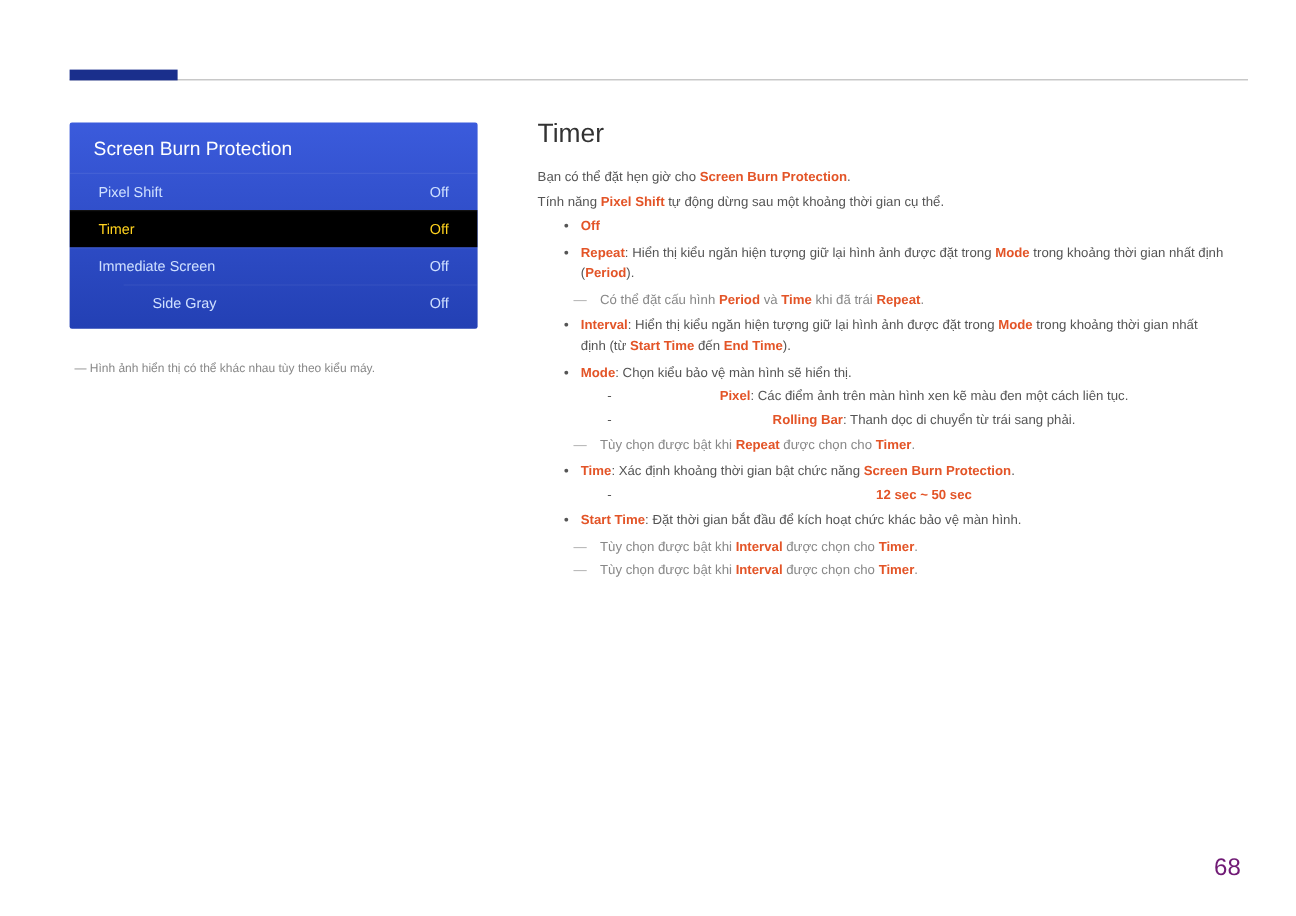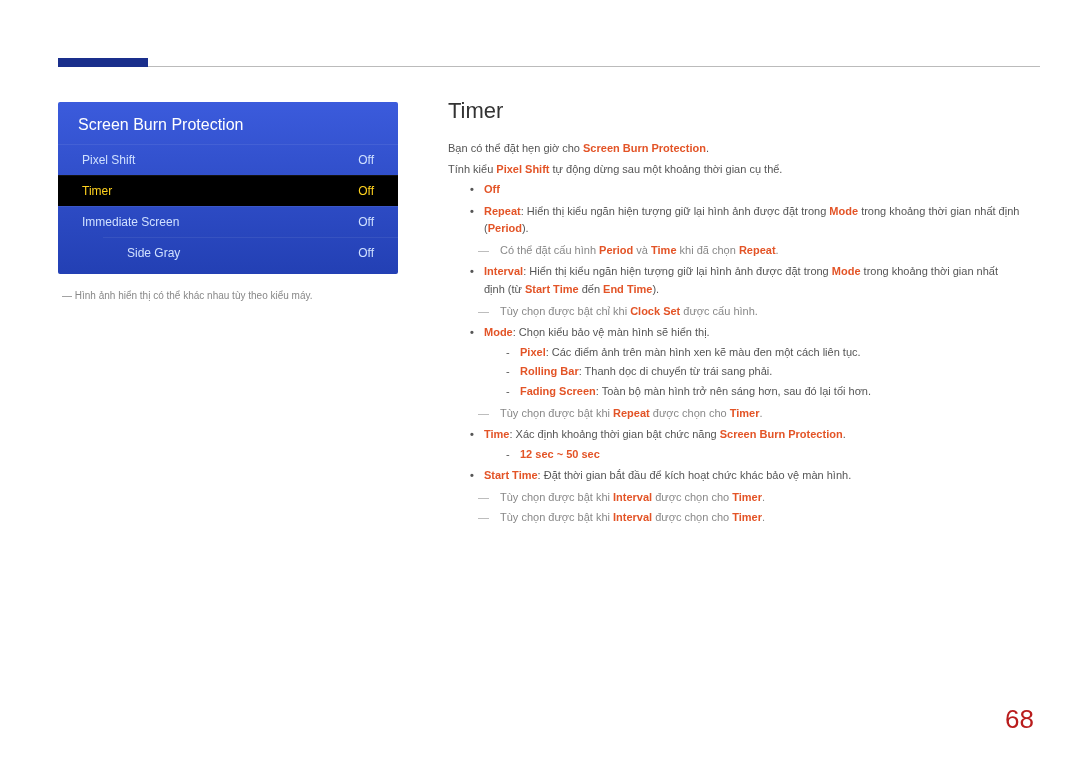--- a/index.html
+++ b/index.html
@@ -55,21 +55,21 @@
   }
   .osd-row.selected {
     background: #000;
     color: #ffd21e;
     font-weight: 500;
   }
   .osd-row:last-child { padding-bottom: 14px; margin-left: 45px; }
   .figcap {
     font-size: 10px;
     color: #888;
-    margin-top: 16px;
+    margin-top: 28px;
     margin-left: 4px;
   }
   .right-col {
     position: absolute;
     top: 98px;
     left: 448px;
     right: 60px;
   }
   .section-title {
     font-size: 22px;
@@ -94,20 +94,21 @@
     content: "•";
     position: absolute;
     left: 0;
     color: #555;
     font-weight: 700;
   }
   ul.dash {
     list-style: none;
     margin-left: 22px;
     margin-top: 2px;
+    text-align: center;
   }
   ul.dash > li {
     position: relative;
     padding-left: 14px;
     margin: 2px 0;
     line-height: 1.6;
   }
   ul.dash > li::before {
     content: "-";
     position: absolute;
@@ -127,22 +128,22 @@
     content: "―";
     position: absolute;
     left: 0;
     color: #aaa;
     top: 0;
   }
   .page-num {
     position: absolute;
     bottom: 28px;
     right: 46px;
-    font-size: 26px;
-    color: #b91c1c;
+    font-size: 20px;
+    color: #701a75;
     font-weight: 300;
   }
 </style>
 </head>
 <body>
 
 <div class="top-rule"></div>
 <div class="top-tab"></div>
 
 <div class="left-col">
@@ -170,50 +171,46 @@
   </div>
 </div>
 
 <div class="right-col">
   <div class="section-title">Timer</div>
 
   <p class="intro">
     <span>Bạn có thể đặt hẹn giờ cho </span><span class="red">Screen Burn Protection</span><span>.</span>
   </p>
   <p class="intro">
-    <span>Tính kiểu </span><span class="red">Pixel Shift</span><span> tự động dừng sau một khoảng thời gian cụ thể.</span>
+    <span>Tính năng </span><span class="red">Pixel Shift</span><span> tự động dừng sau một khoảng thời gian cụ thể.</span>
   </p>
 
   <ul class="bullets">
     <li><span class="red">Off</span></li>
 
     <li>
       <span class="red">Repeat</span><span>: Hiển thị kiểu ngăn hiện tượng giữ lại hình ảnh được đặt trong </span><span class="red">Mode</span><span> trong khoảng thời gian nhất định (</span><span class="red">Period</span><span>).</span>
     </li>
   </ul>
   <div class="note">
-    <span>Có thể đặt cấu hình </span><span class="red">Period</span><span> và </span><span class="red">Time</span><span> khi đã chọn </span><span class="red">Repeat</span><span>.</span>
+    <span>Có thể đặt cấu hình </span><span class="red">Period</span><span> và </span><span class="red">Time</span><span> khi đã trái </span><span class="red">Repeat</span><span>.</span>
   </div>
 
   <ul class="bullets">
     <li>
       <span class="red">Interval</span><span>: Hiển thị kiểu ngăn hiện tượng giữ lại hình ảnh được đặt trong </span><span class="red">Mode</span><span> trong khoảng thời gian nhất định (từ </span><span class="red">Start Time</span><span> đến </span><span class="red">End Time</span><span>).</span>
     </li>
   </ul>
-  <div class="note">
-    <span>Tùy chọn được bật chỉ khi </span><span class="red">Clock Set</span><span> được cấu hình.</span>
-  </div>
 
   <ul class="bullets">
     <li>
       <span class="red">Mode</span><span>: Chọn kiểu bảo vệ màn hình sẽ hiển thị.</span>
       <ul class="dash">
         <li><span class="red">Pixel</span><span>: Các điểm ảnh trên màn hình xen kẽ màu đen một cách liên tục.</span></li>
         <li><span class="red">Rolling Bar</span><span>: Thanh dọc di chuyển từ trái sang phải.</span></li>
-        <li><span class="red">Fading Screen</span><span>: Toàn bộ màn hình trở nên sáng hơn, sau đó lại tối hơn.</span></li>
       </ul>
     </li>
   </ul>
 
   <div class="note">
     <span>Tùy chọn được bật khi </span><span class="red">Repeat</span><span> được chọn cho </span><span class="red">Timer</span><span>.</span>
   </div>
 
   <ul class="bullets">
     <li>

